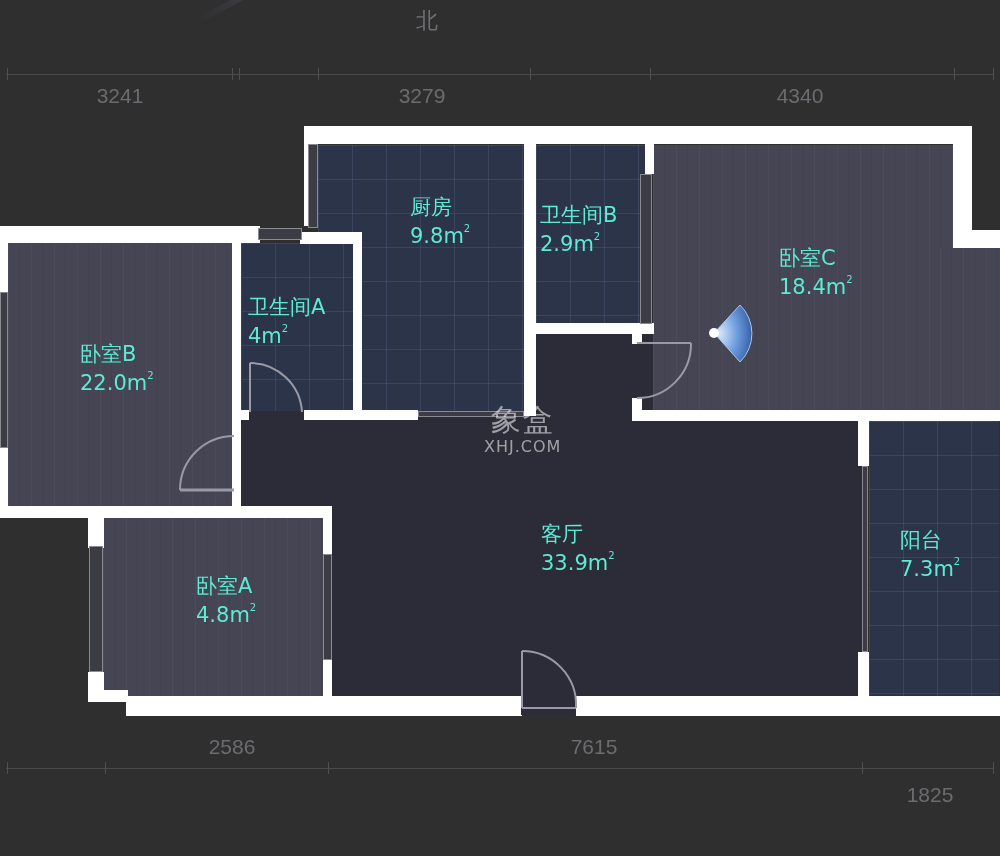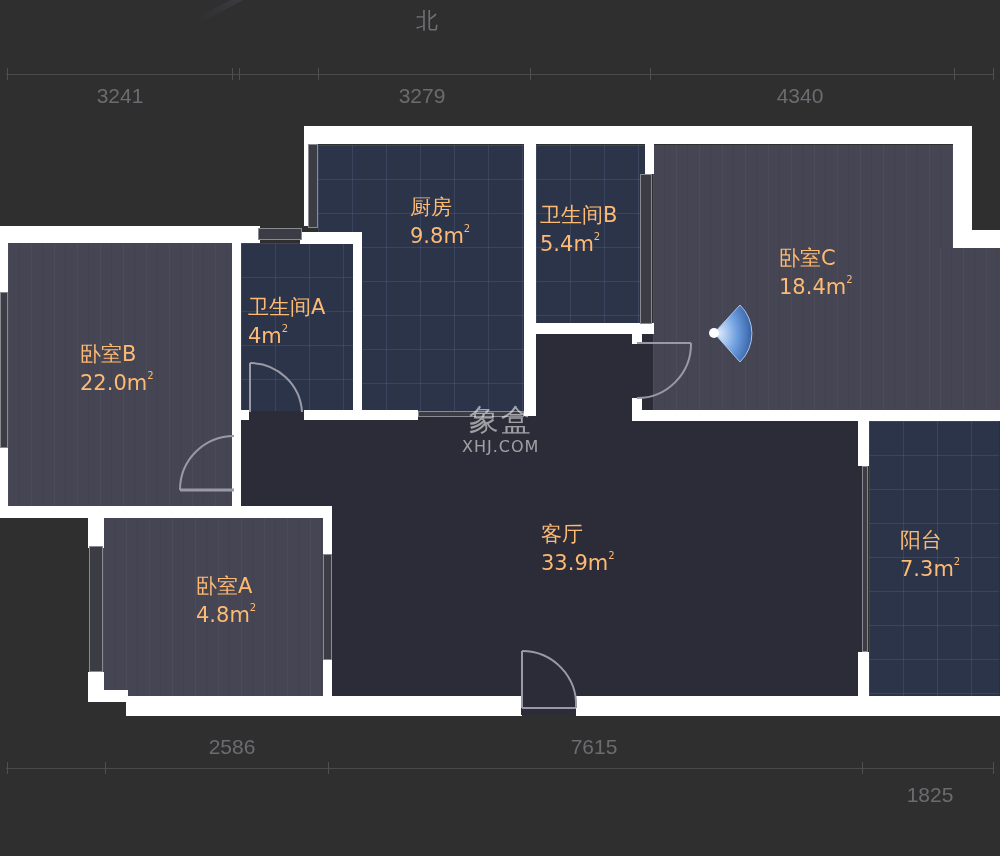--- a/index.html
+++ b/index.html
@@ -11,27 +11,27 @@
   .north { position:absolute; color:#707074; font-size:22px; left:416px; top:6px; }
   .streak { position:absolute; left:190px; top:-10px; width:120px; height:6px; background:linear-gradient(90deg, rgba(70,70,80,0), rgba(78,78,92,0.9)); transform:rotate(-28deg); border-radius:3px; }
   .wall { position:absolute; background:#ffffff; }
   .room { position:absolute; }
   .wood { background-color:#454553;
           background-image:repeating-linear-gradient(90deg, rgba(255,255,255,0.035) 0 1px, transparent 1px 11px, rgba(0,0,0,0.05) 11px 12px, transparent 12px 23px); }
   .tile { background-color:#2c344a;
           background-image:linear-gradient(rgba(120,140,180,0.18) 1px, transparent 1px), linear-gradient(90deg, rgba(120,140,180,0.18) 1px, transparent 1px);
           background-size:34px 34px; }
   .living { background:#2b2c37; }
-  .label { position:absolute; color:#fdba74; font-size:21px; line-height:1; white-space:nowrap; }
+  .label { position:absolute; color:#5eead4; font-size:21px; line-height:1; white-space:nowrap; }
   .label .name { display:block; }
   .label .area { display:block; margin-top:8px; }
   .label sup { font-size:10px; vertical-align:top; position:relative; top:-2px; }
   .door svg { position:absolute; overflow:visible; }
   .window { position:absolute; background:#3c3c44; border:1px solid #8a8a92; box-sizing:border-box; }
-  .watermark { position:absolute; left:462px; top:405px; color:rgba(255,255,255,0.55); text-align:center; }
+  .watermark { position:absolute; left:484px; top:405px; color:rgba(255,255,255,0.55); text-align:center; }
   .watermark .wm-cn { font-size:30px; letter-spacing:2px; line-height:1; }
   .watermark .wm-en { font-size:16px; letter-spacing:1px; margin-top:2px; }
 </style>
 </head>
 <body>
 
 <div class="streak"></div>
 <div class="north">北</div>
 
 <div>
@@ -153,21 +153,21 @@
       <circle cx="8" cy="33" r="5" fill="#ffffff"></circle>
     </svg>
   </div>
 
   <div class="label" style="left:410px; top:197px;">
     <span class="name">厨房</span>
     <span class="area"><span>9.8m</span><sup>2</sup></span>
   </div>
   <div class="label" style="left:540px; top:205px;">
     <span class="name">卫生间B</span>
-    <span class="area"><span>5.4m</span><sup>2</sup></span>
+    <span class="area"><span>2.9m</span><sup>2</sup></span>
   </div>
   <div class="label" style="left:779px; top:248px;">
     <span class="name">卧室C</span>
     <span class="area"><span>18.4m</span><sup>2</sup></span>
   </div>
   <div class="label" style="left:248px; top:297px;">
     <span class="name">卫生间A</span>
     <span class="area"><span>4m</span><sup>2</sup></span>
   </div>
   <div class="label" style="left:80px; top:344px;">

